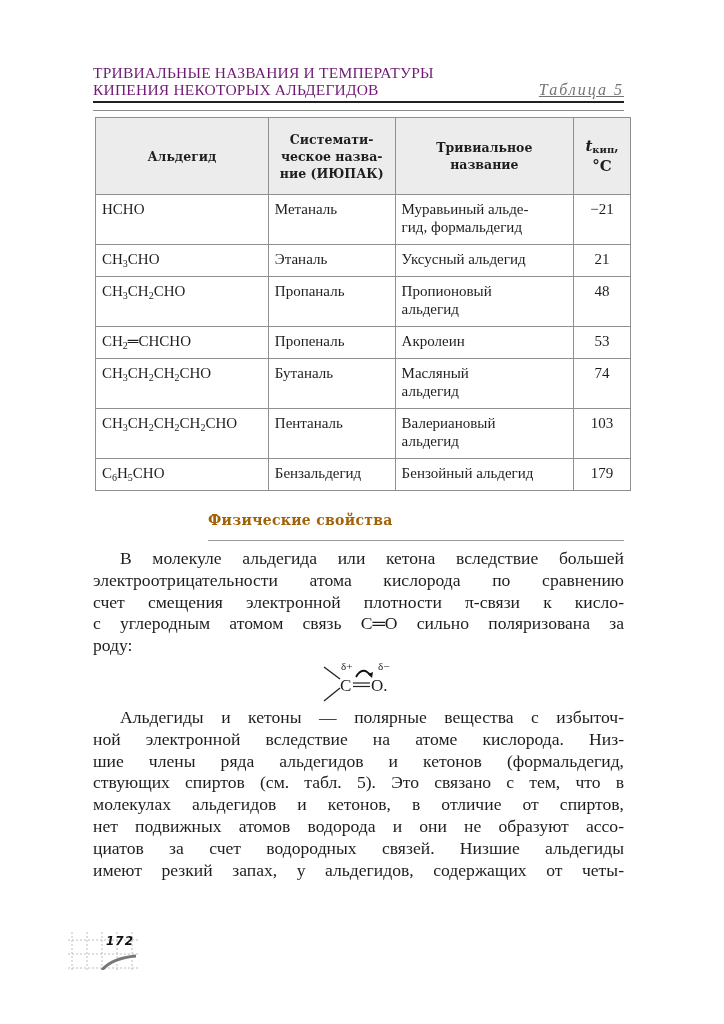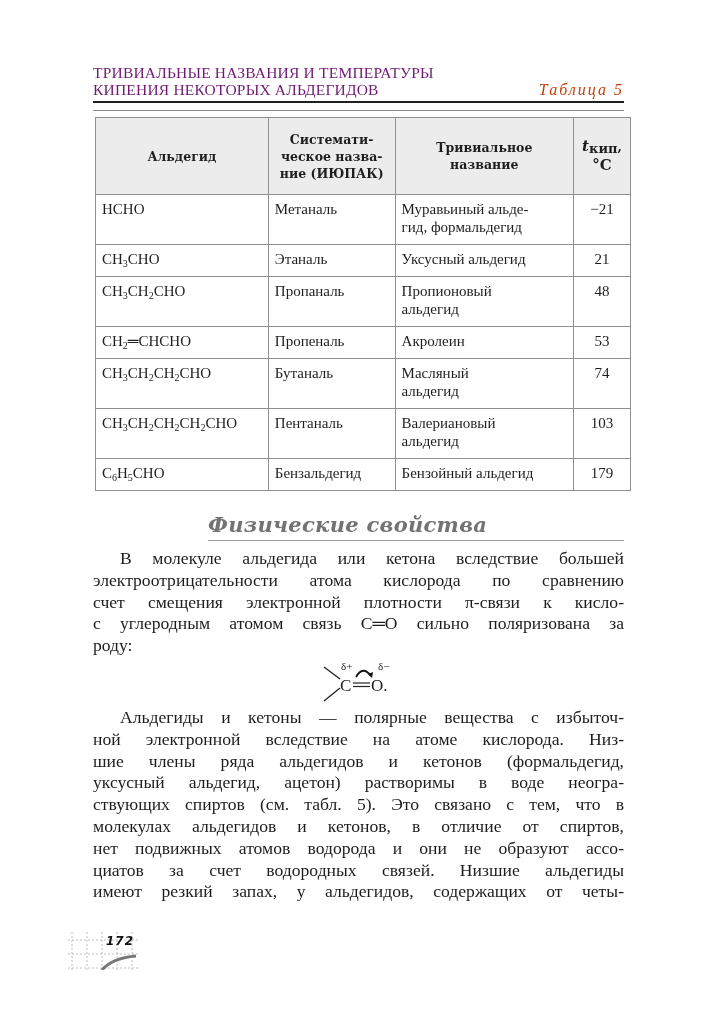--- a/index.html
+++ b/index.html
@@ -4,44 +4,44 @@
   <style>
     html, body { margin: 0; padding: 0; }
     body {
       width: 724px; height: 1024px; background: #ffffff; position: relative; overflow: hidden;
       font-family: "DejaVu Serif", "Liberation Serif", serif; color: #1a1a1a;
     }
     .page { position: absolute; left: 0; top: 0; width: 724px; height: 1024px; }
 
     .header { position: absolute; left: 93px; top: 64px; width: 531px; }
     .header-title { font-family: "Liberation Serif", serif; font-size: 15.5px; line-height: 17px; letter-spacing: 0.2px; color: #701a75; }
-    .header-tag { position: absolute; right: 0; top: 17px; font-family: "Liberation Serif", serif; font-style: italic; font-size: 16px; letter-spacing: 2px; color: #c2410c; }
+    .header-tag { position: absolute; right: 0; top: 17px; font-family: "Liberation Serif", serif; font-style: italic; font-size: 16px; letter-spacing: 2px; color: #737373; text-decoration: underline; }
     .rule-thick { position: absolute; left: 93px; top: 101px; width: 531px; height: 2px; background: #1f1f1f; }
     .rule-thin { position: absolute; left: 93px; top: 110px; width: 531px; height: 1px; background: #8a8a8a; }
 
     table.data {
       position: absolute; left: 95px; top: 117px; width: 536px; border-collapse: collapse;
       font-family: "Liberation Serif", serif; font-size: 15px; color: #1e1e1e;
     }
     table.data th, table.data td { border: 1.5px solid #8f8f8f; vertical-align: top; }
     table.data thead th {
       background: #ececec; font-family: "DejaVu Serif", serif; font-weight: bold; font-size: 12.5px;
       line-height: 17px; height: 72px; vertical-align: middle; text-align: center; padding: 2px 4px;
     }
     table.data td { padding: 5px 6px 6px 6px; line-height: 18px; }
     table.data td.num { text-align: center; padding-left: 2px; padding-right: 2px; }
     col.c1 { width: 173px; } col.c2 { width: 127px; } col.c3 { width: 179px; } col.c4 { width: 57px; }
     .row-tall td { height: 38px; }
     .row-short td { height: 20px; }
     sub { font-size: 10px; vertical-align: -3px; line-height: 0; }
-    .tsub { font-size: 13px; vertical-align: -2px; }
+    .tsub { font-size: 10px; vertical-align: -2px; }
 
     .section-title {
       position: absolute; left: 208px; top: 512px; font-family: "DejaVu Serif", serif; font-weight: bold;
-      font-size: 21px; letter-spacing: 0.3px; color: #737373; font-style: italic;
+      font-size: 14px; letter-spacing: 0.3px; color: #a16207;
     }
     .section-rule { position: absolute; left: 208px; top: 540px; width: 416px; height: 1px; background: #9a9a9a; }
 
     .para { position: absolute; left: 93px; width: 531px; font-family: "Liberation Serif", serif; font-size: 17.6px; line-height: 21.8px; color: #1d1d1d; text-align: justify; }
     .para .line { display: block; white-space: nowrap; text-align-last: justify; text-align: justify; height: 21.8px; }
     .para .line.last { text-align-last: left; }
     .para .line.indent { padding-left: 27px; }
 
     .formula { position: absolute; left: 318px; top: 655px; width: 90px; height: 50px; }
 
@@ -153,21 +153,20 @@
     <text x="23" y="15" font-family="Liberation Serif, serif" font-size="11" fill="#1d1d1d">δ+</text>
     <text x="60" y="15" font-family="Liberation Serif, serif" font-size="11" fill="#1d1d1d">δ−</text>
     <path d="M38 22 Q45 10 53 21" fill="none" stroke="#111" stroke-width="1.8"></path>
     <path d="M50 19 L54 23 L55 17 Z" fill="#111"></path>
   </svg>
 
   <div class="para" id="para2" style="top:707px;">
       <span class="line indent">Альдегиды и кетоны — полярные вещества с избыточ-</span>
       <span class="line">ной электронной вследствие на атоме кислорода. Низ-</span>
       <span class="line">шие члены ряда альдегидов и кетонов (формальдегид,</span>
-      <span class="line">уксусный альдегид, ацетон) растворимы в воде неогра-</span>
       <span class="line">ствующих спиртов (см. табл. 5). Это связано с тем, что в</span>
       <span class="line">молекулах альдегидов и кетонов, в отличие от спиртов,</span>
       <span class="line">нет подвижных атомов водорода и они не образуют ассо-</span>
       <span class="line">циатов за счет водородных связей. Низшие альдегиды</span>
       <span class="line">имеют резкий запах, у альдегидов, содержащих от четы-</span>
     </div>
 
   <div class="pagenum">
     <svg width="80" height="40" style="position:absolute;left:0;top:0;">
       <g stroke="#bdbdbd" stroke-width="1" stroke-dasharray="2,2">

